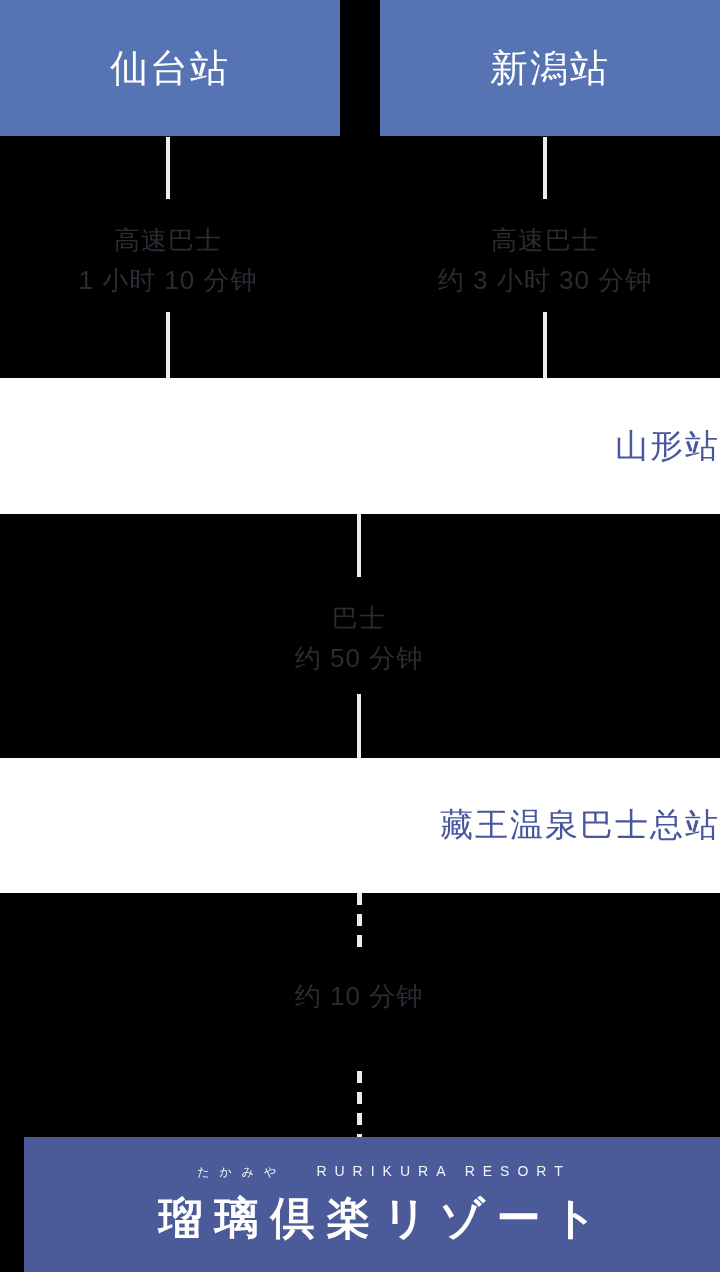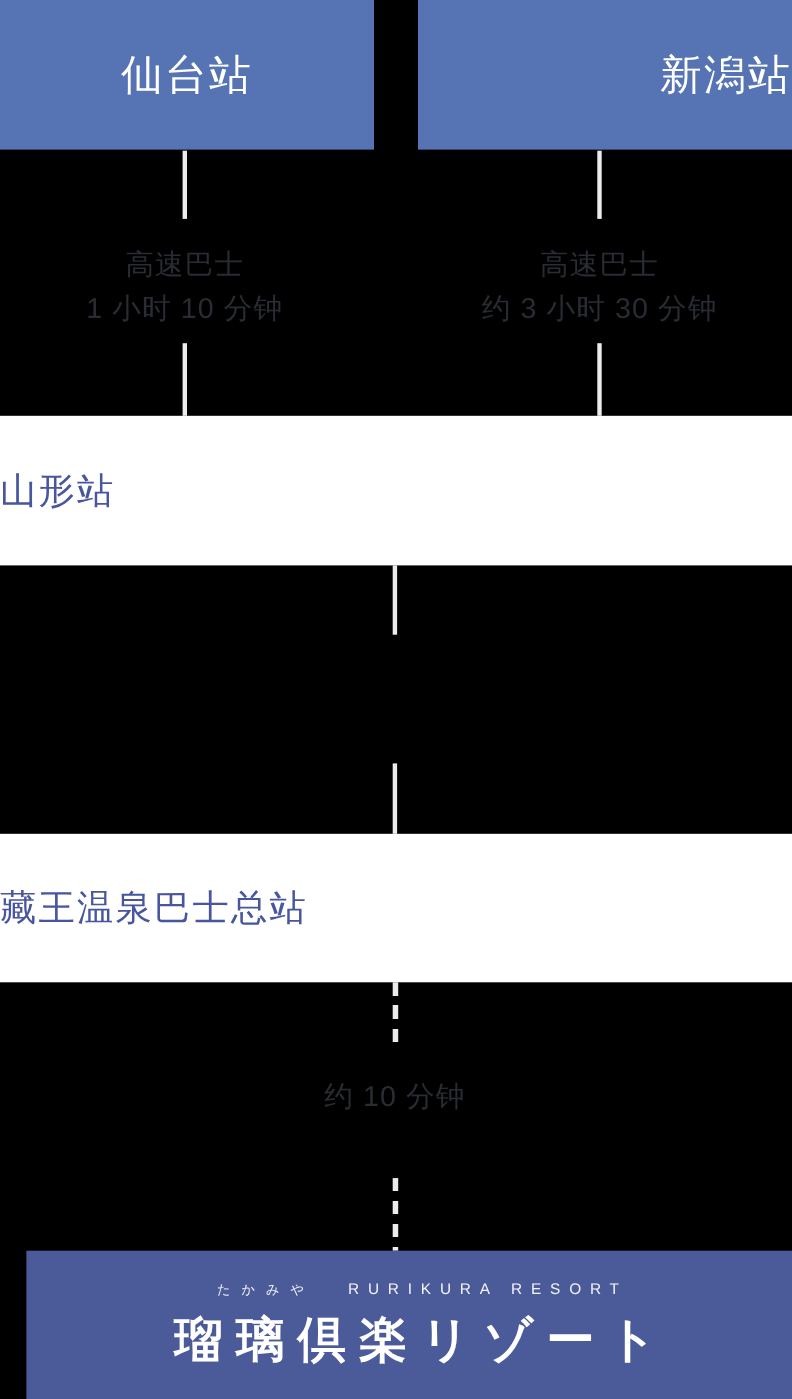--- a/index.html
+++ b/index.html
@@ -20,36 +20,36 @@
   .origin-box {
     position: absolute;
     top: 0;
     height: 136px;
     background: #5674b4;
     display: flex;
     align-items: center;
     justify-content: center;
   }
   .origin-box.left  { left: 0;    width: 340px; }
-  .origin-box.right { left: 380px; width: 340px; justify-content: flex-end; }
+  .origin-box.right { left: 380px; width: 340px; }
   .origin-box .station-name {
     color: #ffffff;
     font-size: 38px;
     letter-spacing: 2px;
     font-weight: 400;
   }
   
   .station-band {
     position: absolute;
     left: 0;
     width: 720px;
     background: #ffffff;
     display: flex;
     align-items: center;
-    justify-content: flex-start;
+    justify-content: flex-end;
   }
   .station-band.yamagata { top: 378px; height: 136px; }
   .station-band.zao      { top: 758px; height: 135px; }
   .station-band .station-name {
     color: #47569e;
     font-size: 33px;
     letter-spacing: 2px;
     font-weight: 400;
   }
   
@@ -152,20 +152,24 @@
   <div class="vline dashed l-walk-b"></div>
 
   <div class="leg-label leg-sendai">
     <div>高速巴士</div>
     <div>1 小时 10 分钟</div>
   </div>
   <div class="leg-label leg-niigata">
     <div>高速巴士</div>
     <div>约 3 小时 30 分钟</div>
   </div>
+  <div class="leg-label leg-bus">
+    <div>巴士</div>
+    <div>约 50 分钟</div>
+  </div>
   <div class="leg-label leg-walk">
     <div>约 10 分钟</div>
   </div>
 
   <div class="station-band yamagata">
     <span class="station-name">山形站</span>
   </div>
   <div class="station-band zao">
     <span class="station-name">藏王温泉巴士总站</span>
   </div>

